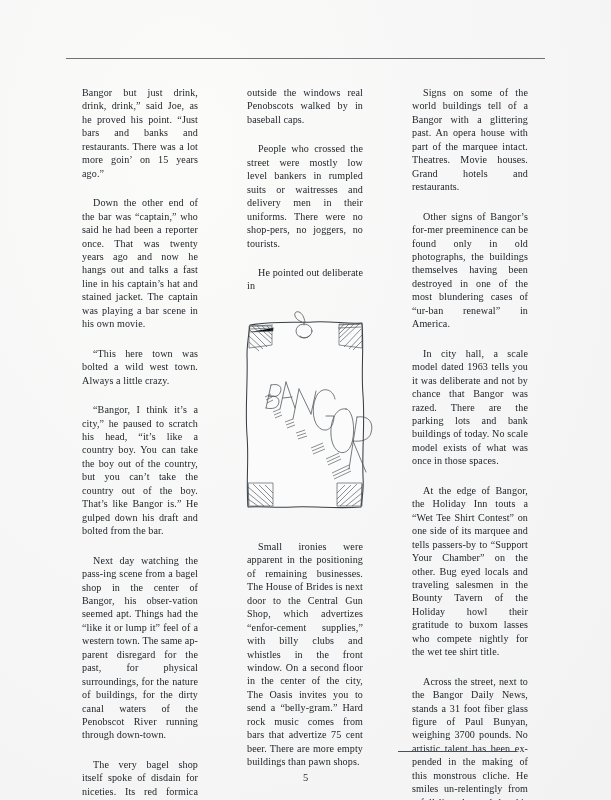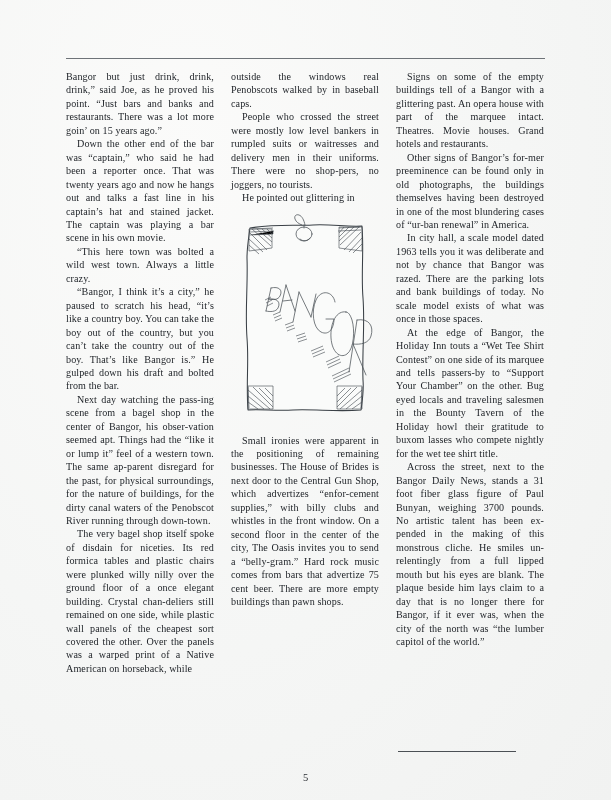--- a/index.html
+++ b/index.html
@@ -37,21 +37,21 @@
     width: 479px;
     height: 660px;
     display: flex;
     gap: 17px;
   }
   .col {
     width: 148px;
     position: relative;
   }
   .col p {
-    margin: 0;
+    margin: 16px;
     font-size: 10.1px;
     line-height: 13.45px;
     text-align: justify;
     text-justify: inter-word;
     hyphens: manual;
     letter-spacing: 0.01em;
     color: #22262b;
   }
   .col p.indent {
     text-indent: 11px;
@@ -100,21 +100,21 @@
       <p class="indent">Down the other end of the bar was “captain,” who said he had been a reporter once. That was twenty years ago and now he hangs out and talks a fast line in his captain’s hat and stained jacket. The captain was playing a bar scene in his own movie.</p>
       <p class="indent">“This here town was bolted a wild west town. Always a little crazy.</p>
       <p class="indent">“Bangor, I think it’s a city,” he paused to scratch his head, “it’s like a country boy. You can take the boy out of the country, but you can’t take the country out of the boy. That’s like Bangor is.” He gulped down his draft and bolted from the bar.</p>
       <p class="indent">Next day watching the pass-ing scene from a bagel shop in the center of Bangor, his obser-vation seemed apt. Things had the “like it or lump it” feel of a western town. The same ap-parent disregard for the past, for physical surroundings, for the nature of buildings, for the dirty canal waters of the Penobscot River running through down-town.</p>
       <p class="indent">The very bagel shop itself spoke of disdain for niceties. Its red formica tables and plastic chairs were plunked willy nilly over the ground floor of a once elegant building. Crystal chan-deliers still remained on one side, while plastic wall panels of the cheapest sort covered the other. Over the panels was a warped print of a Native American on horseback, while</p>
     </div>
 
     <div class="col">
       <p>outside the windows real Penobscots walked by in baseball caps.</p>
       <p class="indent">People who crossed the street were mostly low level bankers in rumpled suits or waitresses and delivery men in their uniforms. There were no shop-pers, no joggers, no tourists.</p>
-      <p class="indent">He pointed out glittering in</p>
+      <p class="indent">He pointed out deliberate in</p>
 
       <div class="figure-wrap">
         <svg width="144" height="215" viewBox="0 0 144 215" role="img">
 
           <path class="sign-face sign-ink" d="M17,16
                    C 40,12 60,14 80,13
                    C 98,12 114,15 129,14
                    C 131,40 128,62 130,86
                    C 132,112 129,140 130,168
                    C 131,180 129,190 128,198
@@ -224,21 +224,21 @@
               <path d="M100,167 L117,159"></path>
               <path d="M101,170 L118,162"></path>
           </g>
         </svg>
       </div>
 
       <p class="indent">Small ironies were apparent in the positioning of remaining businesses. The House of Brides is next door to the Central Gun Shop, which advertizes “enfor-cement supplies,” with billy clubs and whistles in the front window. On a second floor in the center of the city, The Oasis invites you to send a “belly-gram.” Hard rock music comes from bars that advertize 75 cent beer. There are more empty buildings than pawn shops.</p>
     </div>
 
     <div class="col">
-      <p class="indent">Signs on some of the empty buildings tell of a Bangor with a glittering past. An opera house with part of the marquee intact. Theatres. Movie houses. Grand hotels and restaurants.</p>
+      <p class="indent">Signs on some of the world buildings tell of a Bangor with a glittering past. An opera house with part of the marquee intact. Theatres. Movie houses. Grand hotels and restaurants.</p>
       <p class="indent">Other signs of Bangor’s for-mer preeminence can be found only in old photographs, the buildings themselves having been destroyed in one of the most blundering cases of “ur-ban renewal” in America.</p>
       <p class="indent">In city hall, a scale model dated 1963 tells you it was deliberate and not by chance that Bangor was razed. There are the parking lots and bank buildings of today. No scale model exists of what was once in those spaces.</p>
       <p class="indent">At the edge of Bangor, the Holiday Inn touts a “Wet Tee Shirt Contest” on one side of its marquee and tells passers-by to “Support Your Chamber” on the other. Bug eyed locals and traveling salesmen in the Bounty Tavern of the Holiday howl their gratitude to buxom lasses who compete nightly for the wet tee shirt title.</p>
       <p class="indent">Across the street, next to the Bangor Daily News, stands a 31 foot fiber glass figure of Paul Bunyan, weighing 3700 pounds. No artistic talent has been ex-pended in the making of this monstrous cliche. He smiles un-relentingly from a full lipped mouth but his eyes are blank. The plaque beside him lays claim to a day that is no longer there for Bangor, if it ever was, when the city of the north was “the lumber capitol of the world.”</p>
     </div>
 
   </div>
 
   <div class="end-rule"></div>
 

